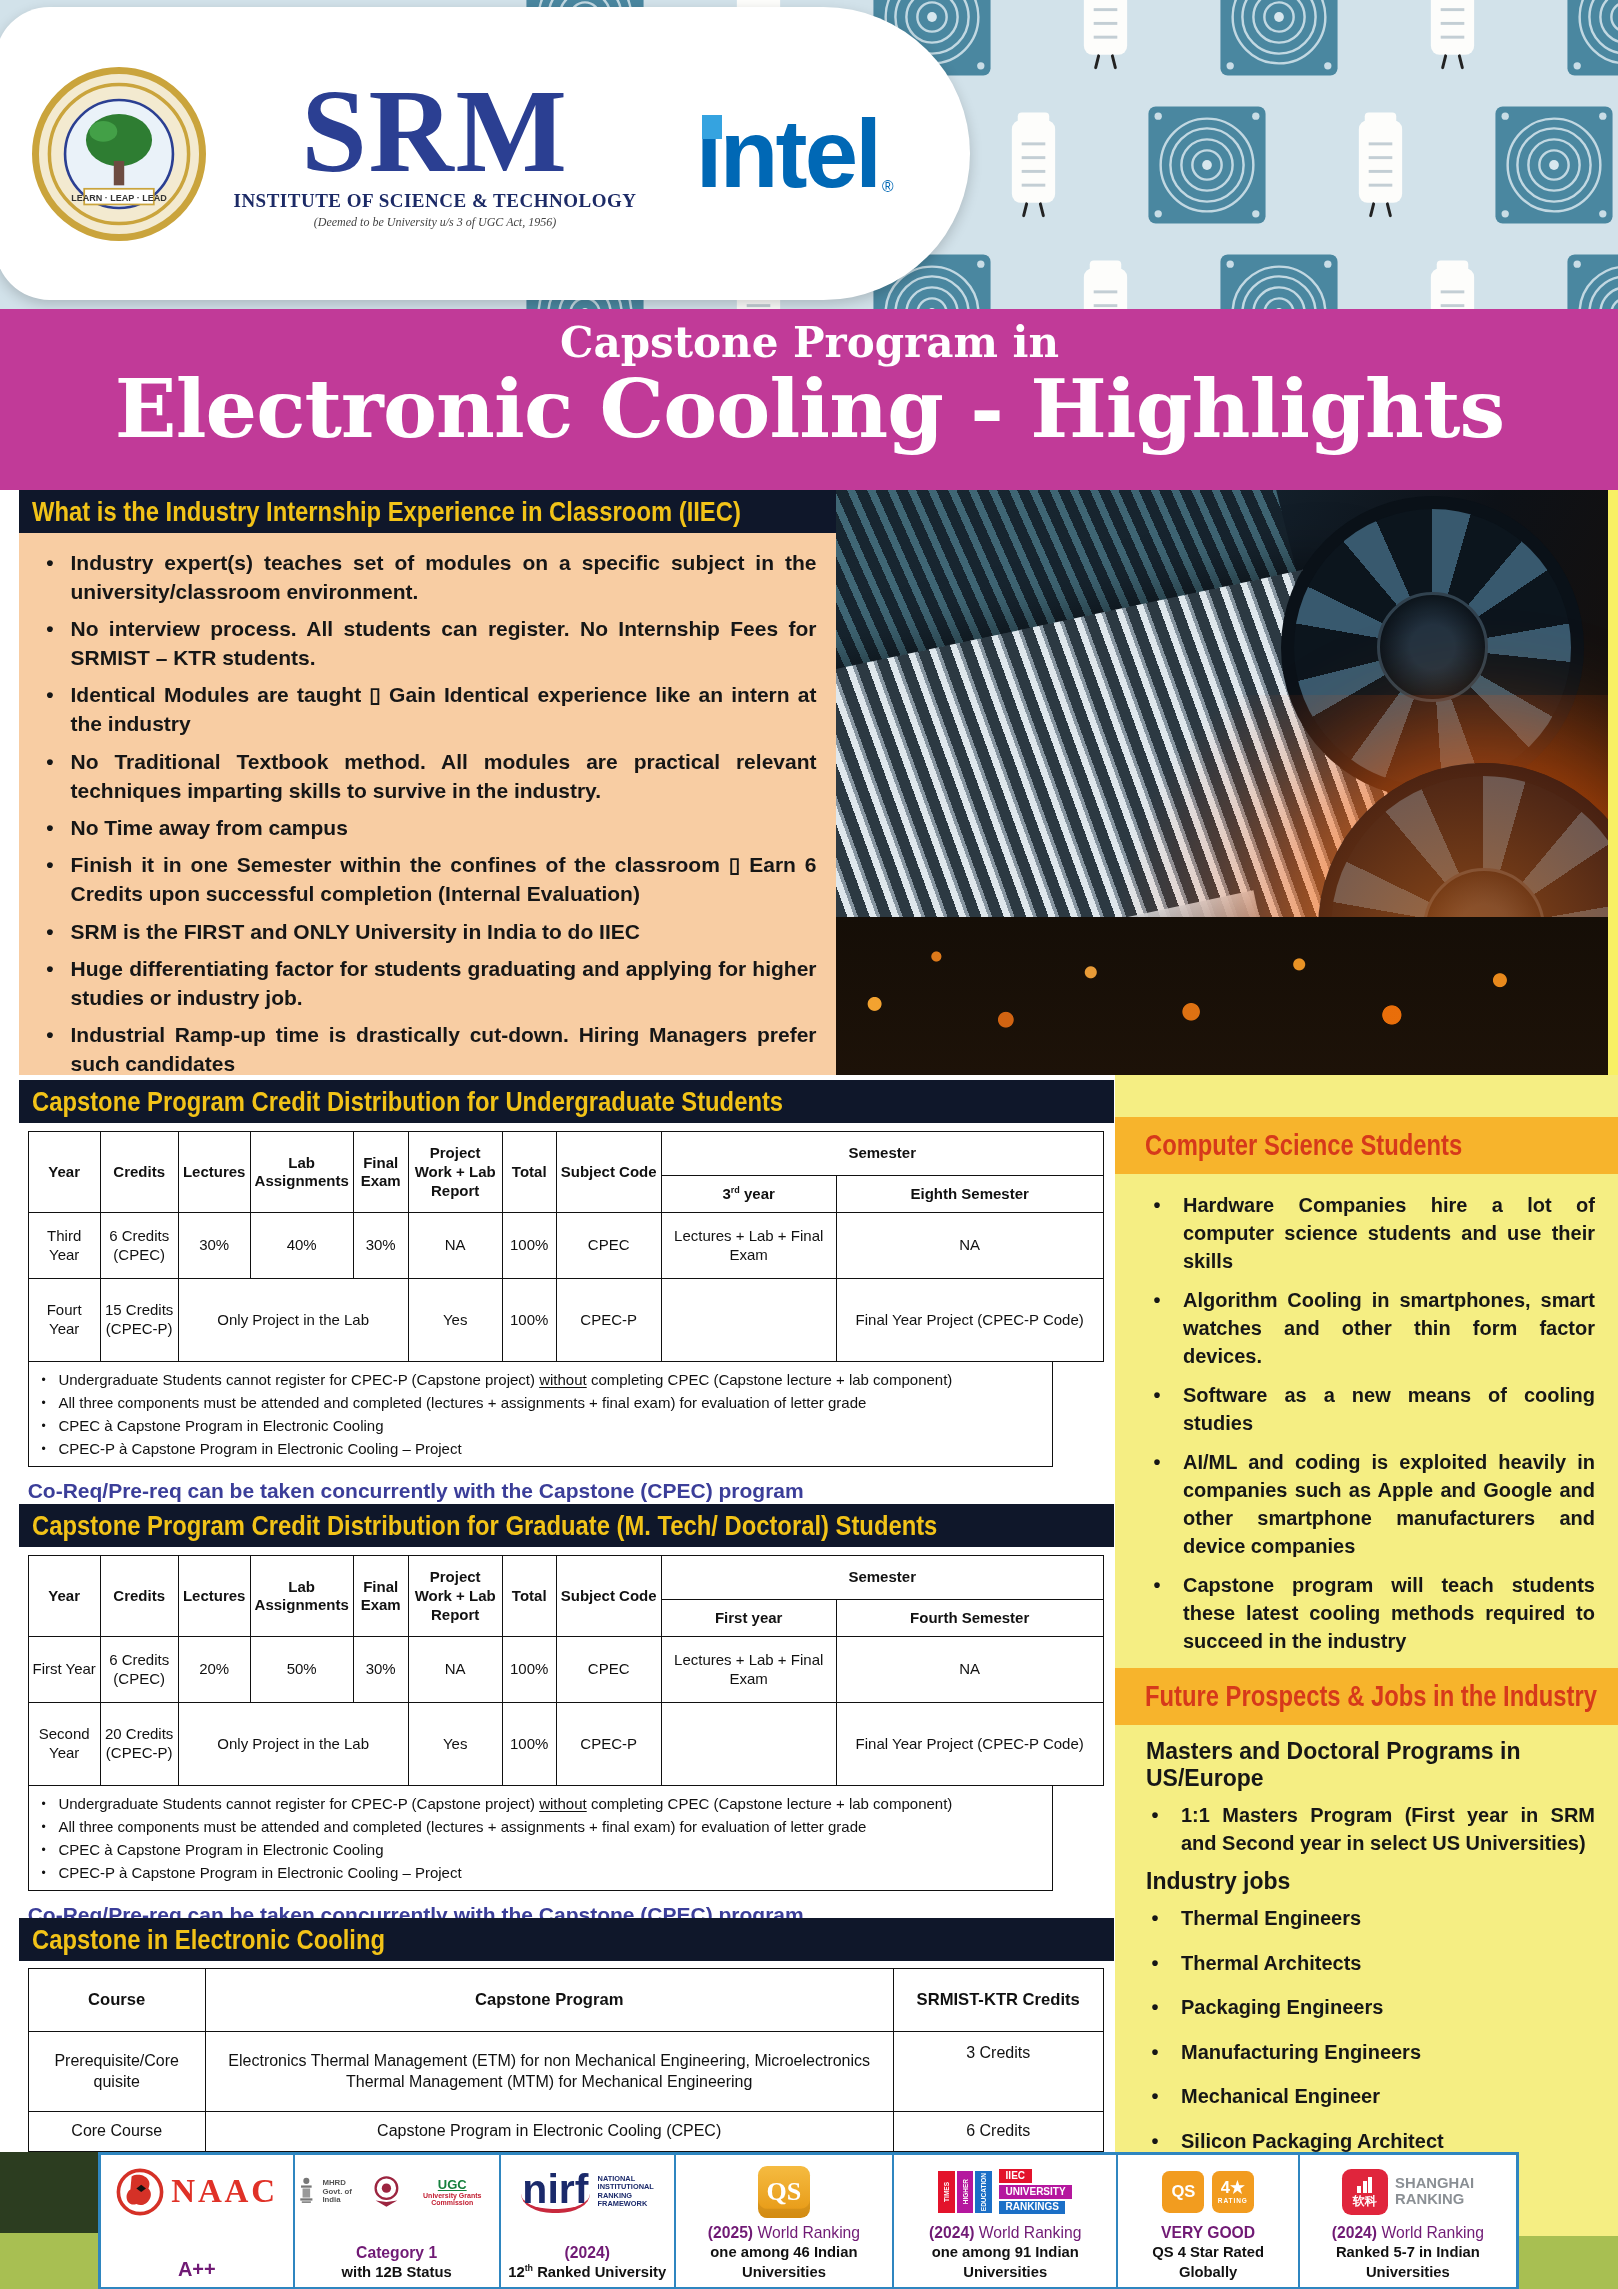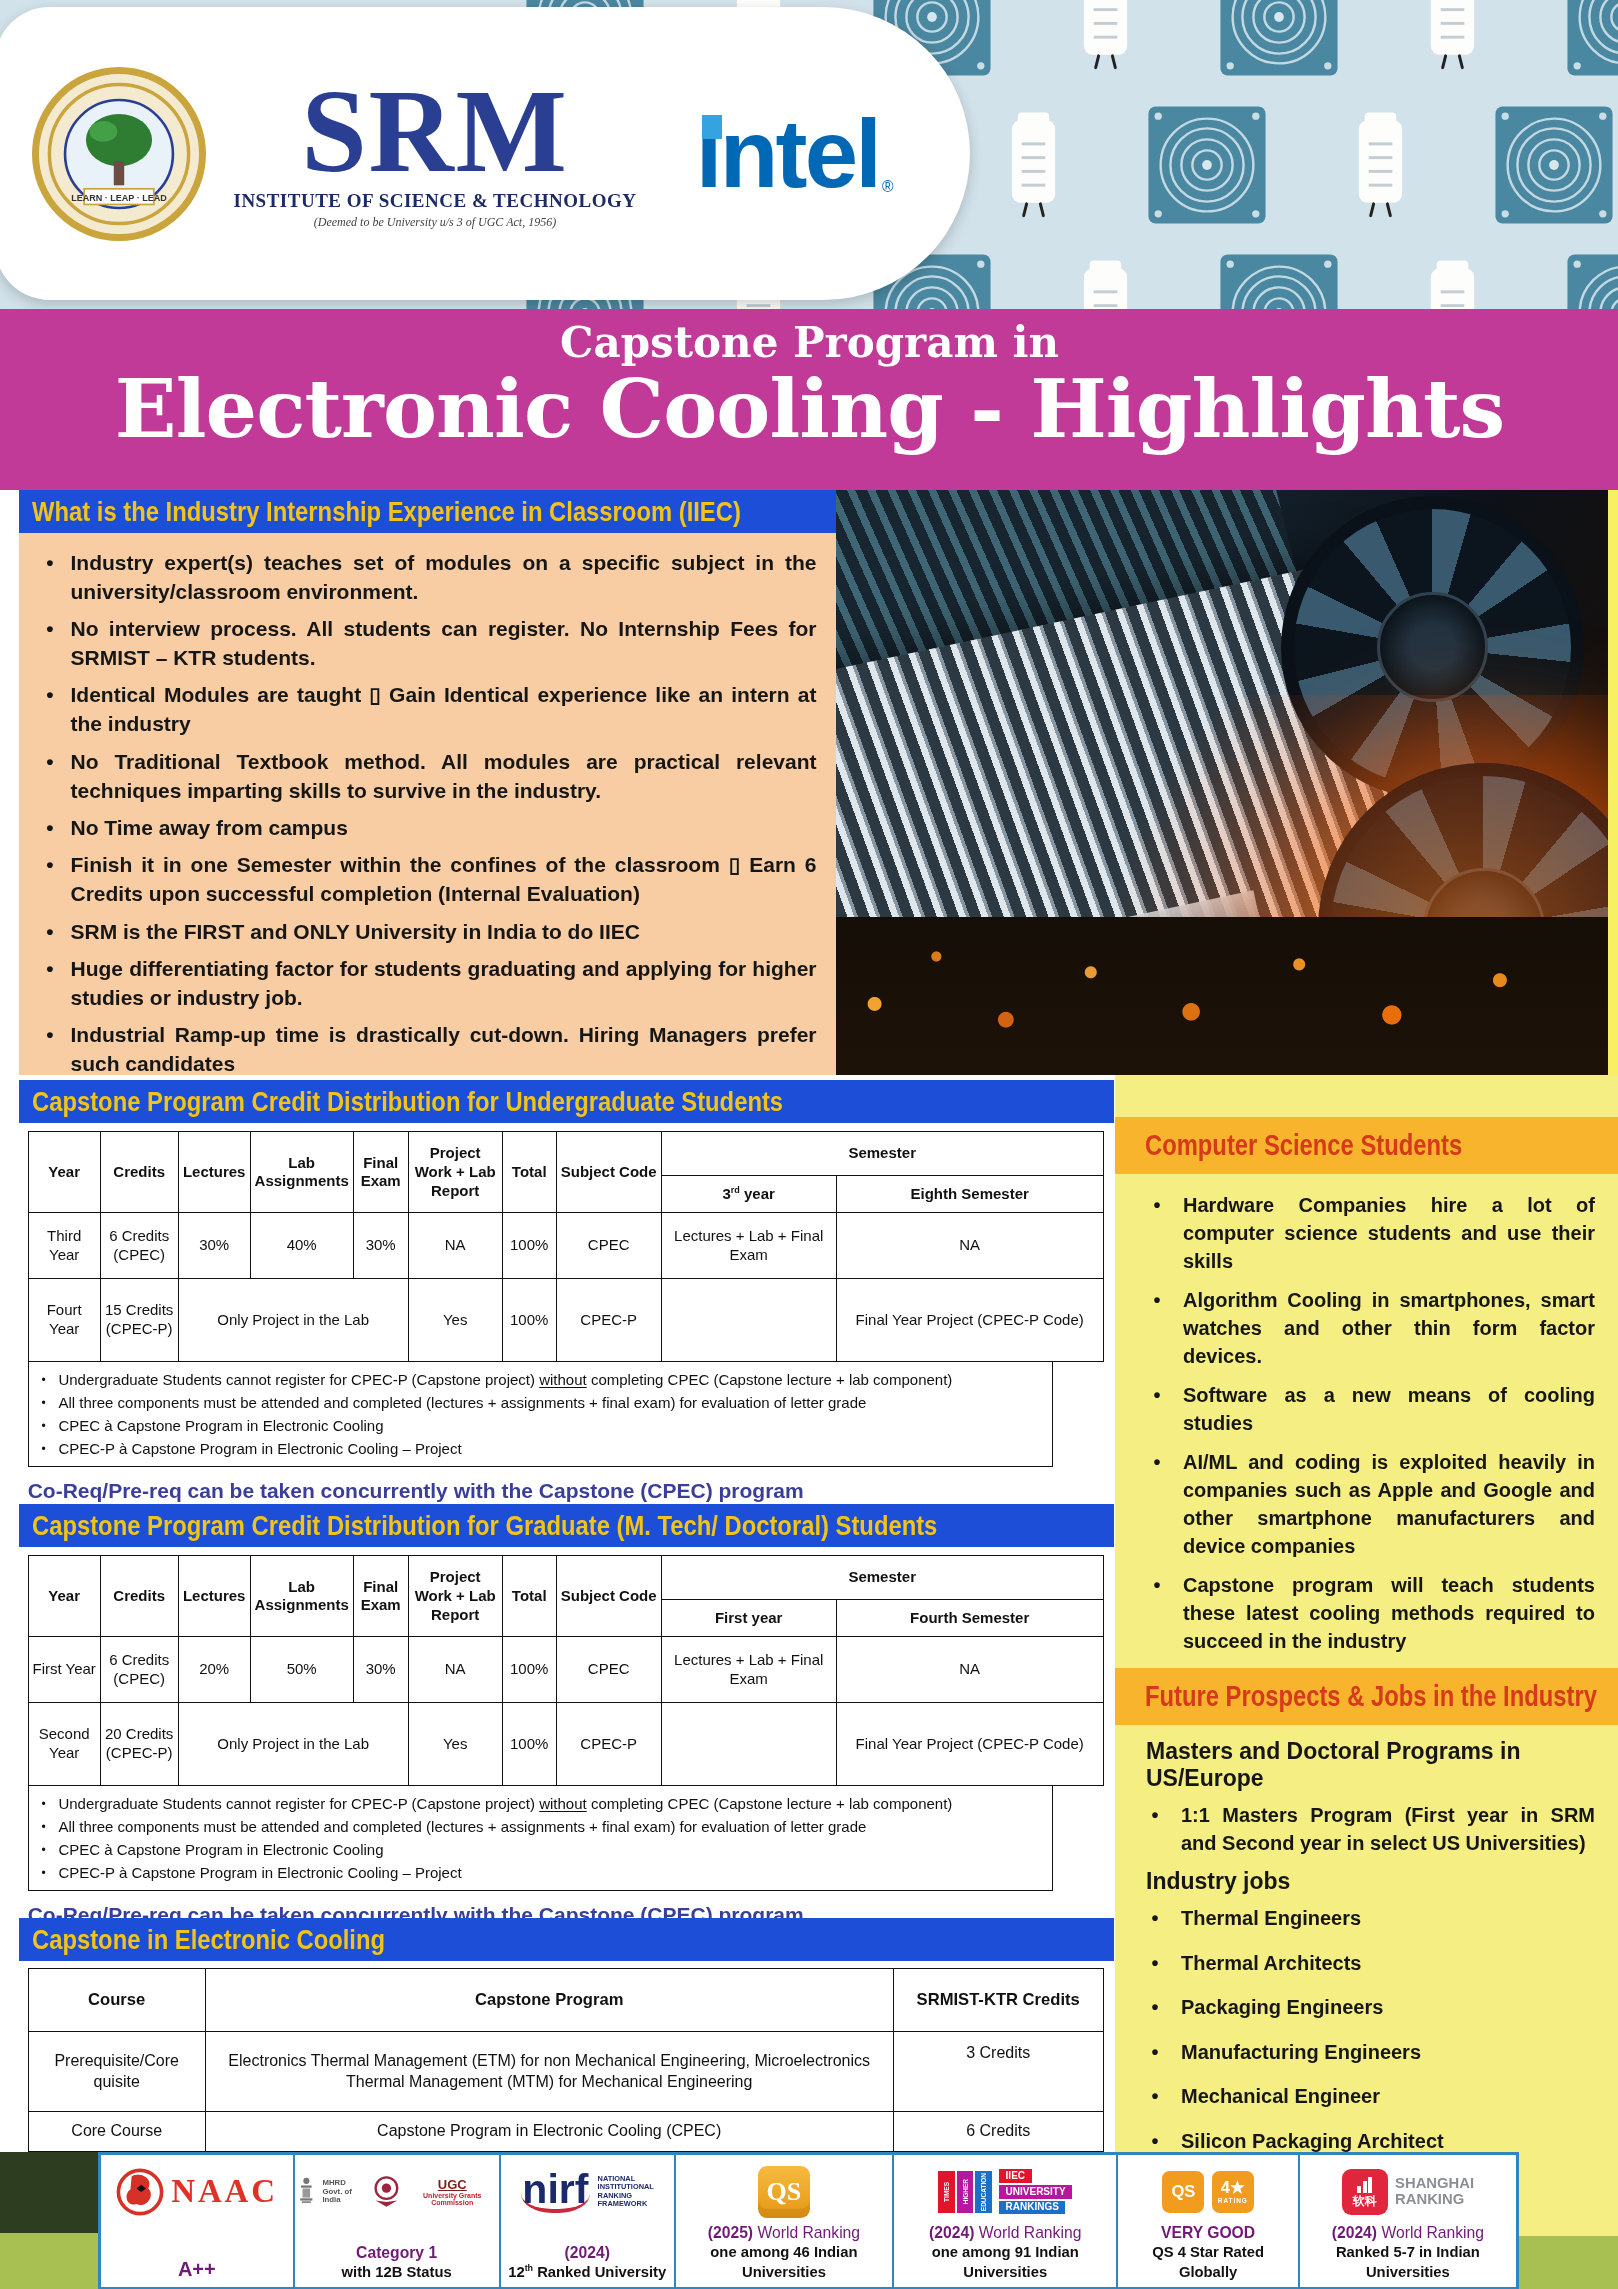--- a/index.html
+++ b/index.html
@@ -34,21 +34,21 @@
   .intel-reg{color:#0068b5;font-size:15.7px;margin-left:2.8px;line-height:1;}
 
   
   .banner{left:0;top:309px;width:1619px;height:181px;background:#c13a98;text-align:center;}
   .banner-kicker{font-family:"DejaVu Serif",serif;font-weight:bold;color:#fff;
                  font-size:42px;margin-top:9.2px;}
   .banner-title{font-family:"DejaVu Serif",serif;font-weight:bold;color:#fff;
                 font-size:81px;line-height:1.04;letter-spacing:-0.9px;}
 
   
-  .bar{background:#1d4ed8;color:#f2c318;font-weight:bold;height:43px;display:flex;
+  .bar{background:#0f172a;color:#f2c318;font-weight:bold;height:43px;display:flex;
        align-items:center;padding-left:13px;overflow:hidden;white-space:nowrap;}
   .bar > span{display:inline-block;transform:scaleX(.85);transform-origin:0 50%;font-size:28px;}
 
   
   .iiec{left:18.5px;top:490px;width:818px;height:585px;}
   .iiec-list{background:#f8cda3;height:542px;box-sizing:border-box;padding:14.8px 20px 0 13px;
              list-style:none;margin:0;}
   .iiec-list li{position:relative;padding-left:39px;font-weight:bold;font-size:21px;
                 line-height:29px;text-align:justify;margin-bottom:8.3px;color:#161616;}
   .iiec-list li::before{content:"•";position:absolute;left:14.8px;}
@@ -144,21 +144,21 @@
       border:3.7px solid #2f86c0;box-sizing:border-box;display:flex;z-index:5;}
   .fcell{border-right:2.8px solid #2f86c0;display:flex;flex-direction:column;align-items:center;
       justify-content:flex-start;padding:7.4px 3.7px 3.7px 3.7px;box-sizing:border-box;}
   .fcell:last-child{border-right:none;}
   .flogo{height:59px;display:flex;align-items:center;justify-content:center;gap:7.4px;}
   .fline-b{font-weight:bold;font-size:15.7px;color:#701a75;text-align:center;line-height:1.35;}
   .fline{font-weight:bold;font-size:14.8px;color:#111;text-align:center;line-height:1.35;}
   .naac-word{font-family:"Liberation Serif",serif;font-weight:bold;color:#e03127;
       font-size:33px;letter-spacing:2.8px;}
   .tiny-label{font-size:7.8px;font-weight:bold;color:#555;line-height:1.1;text-align:left;}
-  .ugc-word{color:#7f1d1d;font-weight:bold;font-size:13px;text-decoration:underline;text-align:center;}
+  .ugc-word{color:#15803d;font-weight:bold;font-size:13px;text-decoration:underline;text-align:center;}
   .ugc-sub{color:#c22033;font-size:7px;font-weight:bold;text-align:center;}
   .nirf-word{font-weight:bold;font-size:41px;color:#1b2a6b;line-height:.9;border-bottom:4.6px solid #c8293d;
       border-radius:0 0 45% 45%;padding:0 1.8px 1.8px 1.8px;}
   .nirf-side{font-size:7.4px;font-weight:bold;color:#1b2a6b;line-height:1.15;text-align:left;}
   .qs-badge{width:52px;height:52px;border-radius:9.2px;background:linear-gradient(#f5bb41,#e69712);
       color:#fff;display:flex;align-items:center;justify-content:center;
       font-family:"Liberation Serif",serif;font-weight:bold;font-size:26px;box-shadow:inset 0 -9.2px 0 rgba(0,0,0,.08);}
   .the-letters{display:flex;gap:1.8px;}
   .the-letter{width:16.6px;height:42px;display:flex;align-items:center;justify-content:center;}
   .the-letter span{writing-mode:vertical-rl;transform:rotate(180deg);font-size:6.5px;font-weight:bold;color:#fff;}

